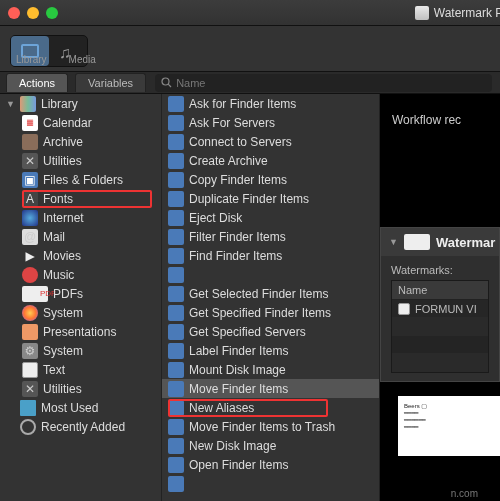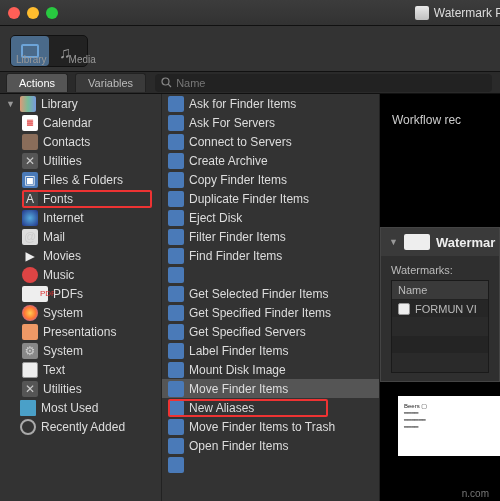--- a/index.html
+++ b/index.html
@@ -61,21 +61,21 @@
 .rhead{color:#ccc;font-size:12px;padding:10px 12px;margin-top:9px;}
 .panel{background:#2f2f2f;margin:0 0 0 0;border:1px solid #444;}
 .panelhead{display:flex;align-items:center;gap:6px;padding:6px 8px;background:#3a3a3a;font-size:13px;color:#eee;font-weight:600;}
 .panelbody{padding:8px 10px;font-size:11px;color:#bbb;}
 .tbl{background:#262626;border:1px solid #1a1a1a;margin-top:4px;}
 .tbl-h{background:#3a3a3a;padding:3px 6px;font-size:11px;border-bottom:1px solid #222;}
 .tbl-r{padding:3px 6px;display:flex;align-items:center;gap:5px;border-bottom:1px solid #2a2a2a;height:18px;}
 .tbl-r.empty{background:#2a2a2a;}
 .tbl-r.empty2{background:#242424;}
 .preview{background:#fff;margin:14px 0 0 18px;width:200px;height:60px;padding:6px;font-size:6px;color:#222;}
-.watermark-url{position:absolute;bottom:2px;right:11px;font-size:10px;color:#777;}
+.watermark-url{position:absolute;bottom:2px;right:22px;font-size:10px;color:#777;}
 </style>
 </head>
 <body>
 
 <div class="window">
   <div class="titlebar">
     <div class="tl-btn tl-close"></div>
     <div class="tl-btn tl-min"></div>
     <div class="tl-btn tl-max"></div>
     <div class="spacer"></div>
@@ -120,21 +120,21 @@
         <span class="tri">▼</span>
           <span class="ic ic-lib"></span>
         <span class="lbl">Library</span>
       </div>
       <div class="row indent">
           <span class="ic ic-cal">▦</span>
           <span class="lbl">Calendar</span>
         </div>
       <div class="row indent">
           <span class="ic ic-contacts"></span>
-          <span class="lbl">Contacts</span>
+          <span class="lbl">Archive</span>
         </div>
       <div class="row indent">
           <span class="ic ic-dev">✕</span>
           <span class="lbl">Utilities</span>
         </div>
       <div class="row indent">
           <span class="ic ic-ff">▣</span>
           <span class="lbl">Files &amp; Folders</span>
         </div>
       <div class="row indent">
@@ -257,20 +257,24 @@
           <span class="ic ic-finder"></span>
           <span class="lbl">Move Finder Items</span>
         </div>
       <div class="row">
           <span class="ic ic-finder"></span>
           <span class="lbl">New Aliases</span>
         </div>
       <div class="row">
           <span class="ic ic-finder"></span>
           <span class="lbl">Move Finder Items to Trash</span>
+        </div>
+      <div class="row">
+          <span class="ic ic-finder"></span>
+          <span class="lbl">New Disk Image</span>
         </div>
       <div class="row">
           <span class="ic ic-finder"></span>
           <span class="lbl">Open Finder Items</span>
         </div>
       <div class="row">
           <span class="ic ic-finder"></span>
         </div>
     </div>
 

